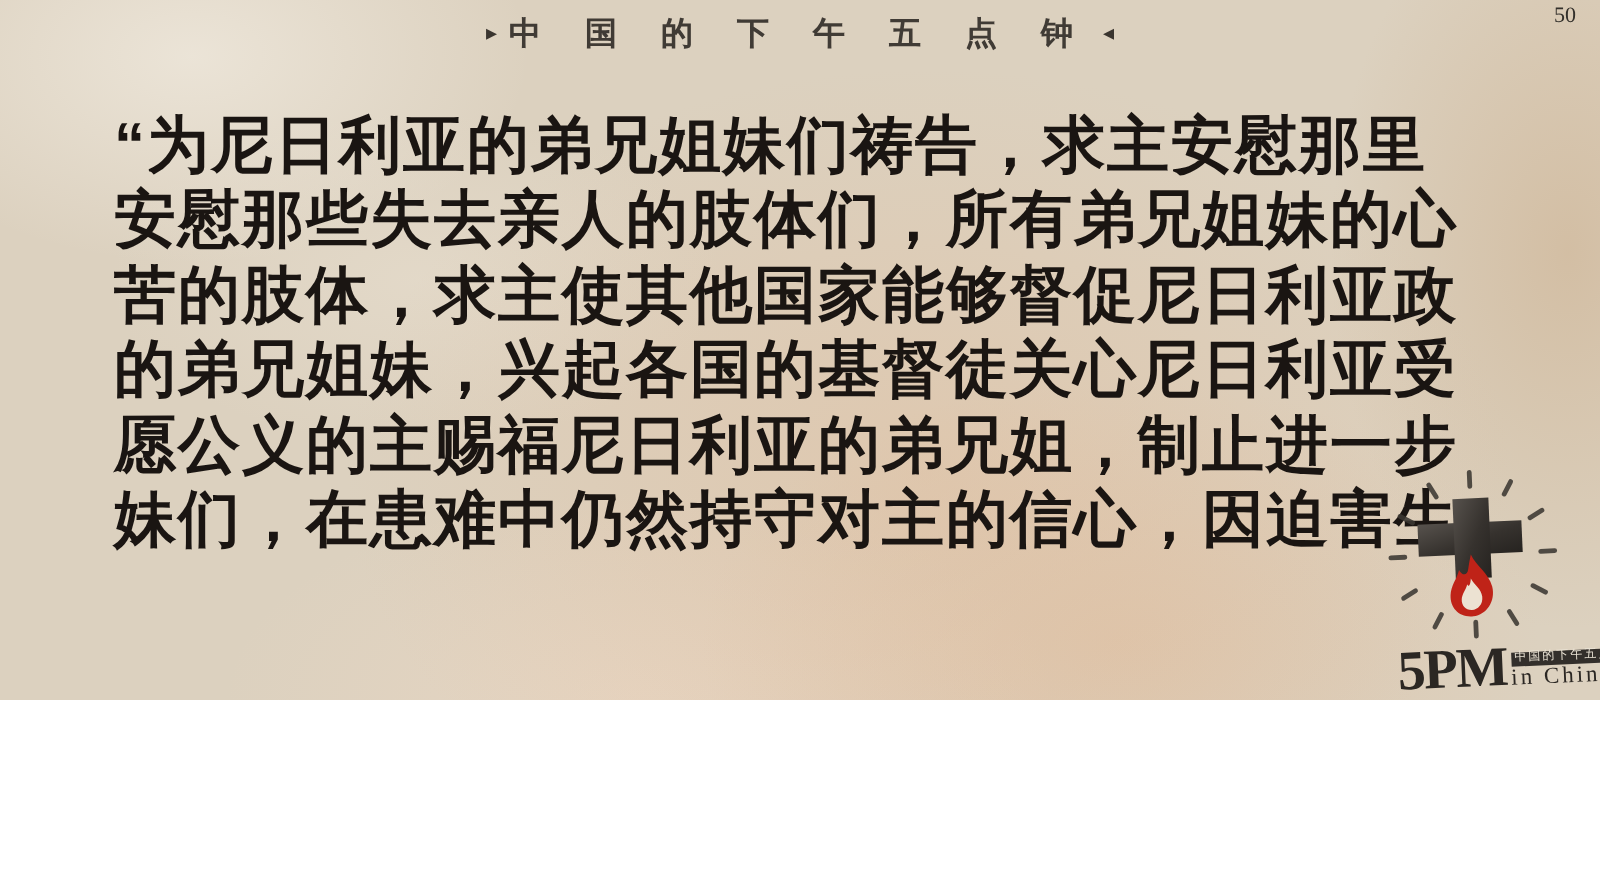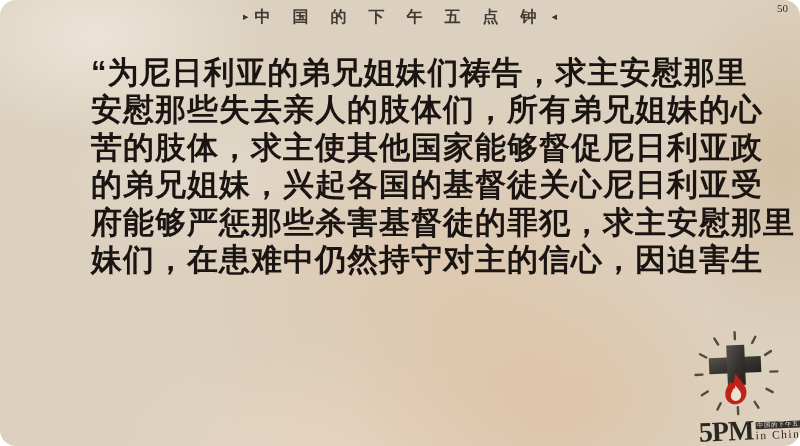--- a/index.html
+++ b/index.html
@@ -1,46 +1,45 @@
 <!DOCTYPE html>
 <html><head>
 <meta charset="utf-8">
 <style>
   html,body{margin:0;padding:0;}
   .stage{
-    position:relative;width:800px;height:446px;overflow:hidden;
+    position:relative;width:800px;height:350px;overflow:hidden;
     background-color:#dcd1bf;
     background-image:
       radial-gradient(ellipse 260px 160px at 12% 8%, rgba(240,234,223,0.75), transparent 65%),
       radial-gradient(ellipse 430px 300px at 58% 68%, rgba(226,184,148,0.38), transparent 68%),
       radial-gradient(ellipse 300px 190px at 70% 92%, rgba(224,178,140,0.35), transparent 70%),
       radial-gradient(ellipse 170px 270px at 98% 36%, rgba(198,164,126,0.42), transparent 70%),
       radial-gradient(ellipse 300px 150px at 40% 100%, rgba(238,216,196,0.55), transparent 70%),
       radial-gradient(ellipse 220px 120px at 26% 40%, rgba(233,224,209,0.5), transparent 70%);
     font-family:"Liberation Sans", sans-serif;
-    border-radius:16px;
   }
   .header{
     position:absolute;top:7px;left:0;right:0;text-align:center;
     font-family:"Liberation Serif", serif;
     font-size:16px;color:#403b35;white-space:nowrap;
   }
   .header .title{letter-spacing:9px;font-weight:bold;}
   .header .marker{font-size:11px;color:#3a352f;vertical-align:2px;padding:0 6px;}
   .page-number{
     position:absolute;top:2px;right:12px;
     font-family:"Liberation Serif", serif;
     font-size:11px;color:#33302b;
   }
   .body-text{
     position:absolute;top:54px;left:57px;
     color:#1a1512;font-weight:bold;
     font-size:31px;line-height:37.4px;letter-spacing:1px;
   }
-  .body-text .line{white-space:nowrap;margin-left:34px;}
+  .body-text .line{white-space:nowrap;}
   .logo{
     position:absolute;right:3px;bottom:1px;width:114px;height:116px;
     transform:rotate(-2.5deg);
   }
   .logo svg{position:absolute;top:0;left:0;}
   .logo-text{
     position:absolute;bottom:3px;left:14px;
     display:flex;align-items:flex-end;color:#2b2723;
   }
   .brand{
@@ -67,21 +66,21 @@
     <span class="marker">▸</span><span class="title">中 国 的 下 午 五 点 钟</span><span class="marker">◂</span>
   </div>
 
   <div class="page-number">50</div>
 
   <div class="body-text">
     <div class="line">“为尼日利亚的弟兄姐妹们祷告，求主安慰那里</div>
     <div class="line">安慰那些失去亲人的肢体们，所有弟兄姐妹的心</div>
     <div class="line">苦的肢体，求主使其他国家能够督促尼日利亚政</div>
     <div class="line">的弟兄姐妹，兴起各国的基督徒关心尼日利亚受</div>
-    <div class="line">府能够严惩那些杀害基督徒的罪犯，求主安慰那里</div>
+    <div class="line">愿公义的主赐福尼日利亚的弟兄姐，制止进一步</div>
     <div class="line">妹们，在患难中仍然持守对主的信心，因迫害生</div>
   </div>
 
   <div class="logo">
     <svg width="114" height="92" viewBox="0 0 114 92">
       <defs>
         <linearGradient id="crossGrad" x1="0" y1="0" x2="1" y2="1">
           <stop offset="0" stop-color="#57524d"></stop>
           <stop offset="0.55" stop-color="#36322e"></stop>
           <stop offset="1" stop-color="#262320"></stop>

